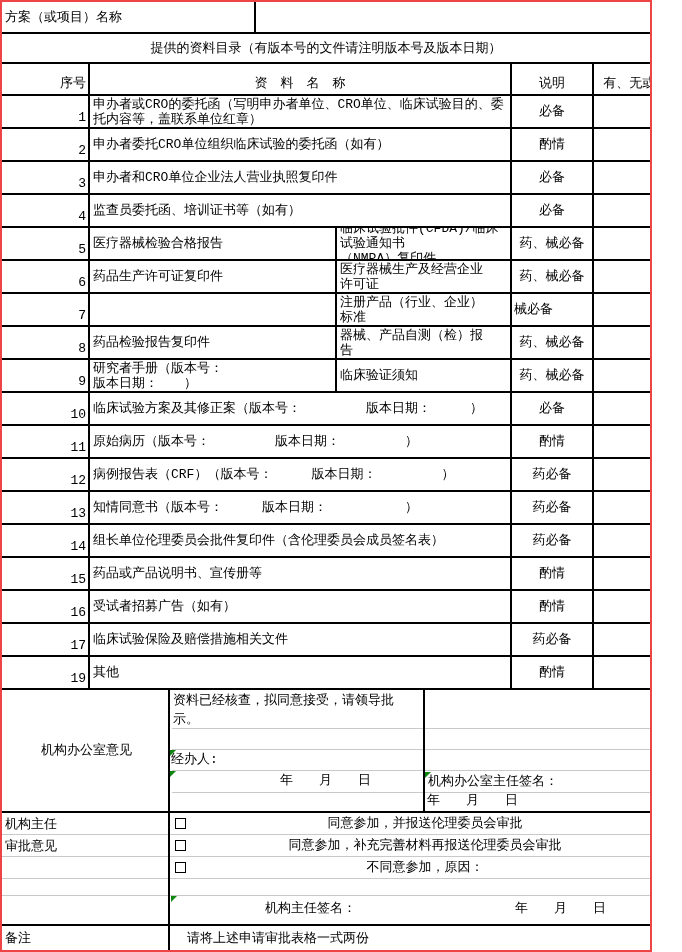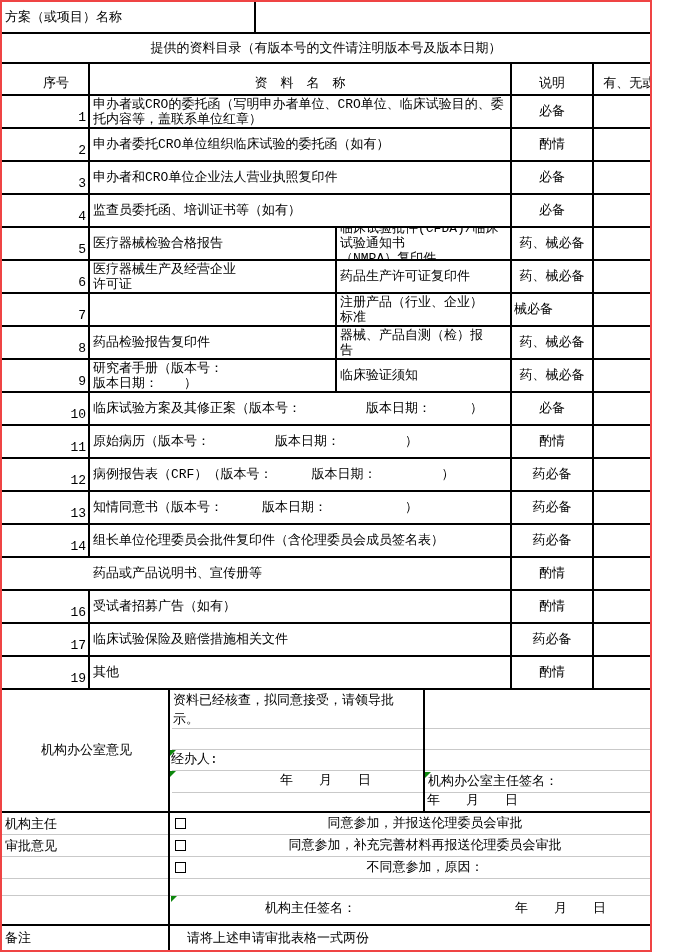--- a/index.html
+++ b/index.html
@@ -24,21 +24,21 @@
   .rowA .label{display:flex;align-items:center;padding-left:3px;}
 
   
   .titleRow{height:30px;border-bottom:2px solid #000;display:flex;align-items:center;justify-content:center;}
 
   
   .hrow,.trow{display:grid;grid-template-columns:88px 247px 175px 82px 86px;border-bottom:2px solid #000;}
   .hrow{height:32px;}
   .trow{height:33px;}
   .hcell{display:flex;align-items:flex-end;padding-bottom:3px;}
-  .h-no{justify-content:flex-end;padding-right:19px;}
+  .h-no{justify-content:flex-end;padding-right:2px;}
   .h-name{grid-column:2/4;justify-content:center;}
   .h-note{justify-content:center;}
   .h-status{justify-content:center;}
   .c-no{display:flex;align-items:flex-end;justify-content:flex-end;padding:0 2px 2px 0;}
   .c-name{display:flex;align-items:center;padding:0 2px 0 3px;white-space:pre-wrap;}
   .nameFull{grid-column:2/4;}
   .c-note{display:flex;align-items:center;justify-content:center;white-space:pre;}
   .c-note.alignLeft{justify-content:flex-start;padding-left:2px;}
   .c-status{border-right:none;}
 
@@ -117,23 +117,23 @@
       <div class="trow">
         <div class="cell c-no">5</div>
         <div class="cell c-name">医疗器械检验合格报告</div>
         <div class="cell c-name">临床试验批件(CFDA)/临床试验通知书
 （NMPA）复印件</div>
         <div class="cell c-note">药、械必备</div>
         <div class="cell c-status last"></div>
       </div>
       <div class="trow">
         <div class="cell c-no">6</div>
+        <div class="cell c-name">药品生产许可证复印件</div>
         <div class="cell c-name">医疗器械生产及经营企业
 许可证</div>
-        <div class="cell c-name">药品生产许可证复印件</div>
         <div class="cell c-note">药、械必备</div>
         <div class="cell c-status last"></div>
       </div>
       <div class="trow">
         <div class="cell c-no">7</div>
         <div class="cell c-name"></div>
         <div class="cell c-name">注册产品（行业、企业）
 标准</div>
         <div class="cell c-note alignLeft">械必备</div>
         <div class="cell c-status last"></div>
@@ -178,20 +178,21 @@
         <div class="cell c-note">药必备</div>
         <div class="cell c-status last"></div>
       </div>
       <div class="trow">
         <div class="cell c-no">14</div>
         <div class="cell c-name nameFull">组长单位伦理委员会批件复印件（含伦理委员会成员签名表）</div>
         <div class="cell c-note">药必备</div>
         <div class="cell c-status last"></div>
       </div>
       <div class="trow">
+        <div class="cell c-no">15</div>
         <div class="cell c-name nameFull">药品或产品说明书、宣传册等</div>
         <div class="cell c-note">酌情</div>
         <div class="cell c-status last"></div>
       </div>
       <div class="trow">
         <div class="cell c-no">16</div>
         <div class="cell c-name nameFull">受试者招募广告（如有）</div>
         <div class="cell c-note">酌情</div>
         <div class="cell c-status last"></div>
       </div>

